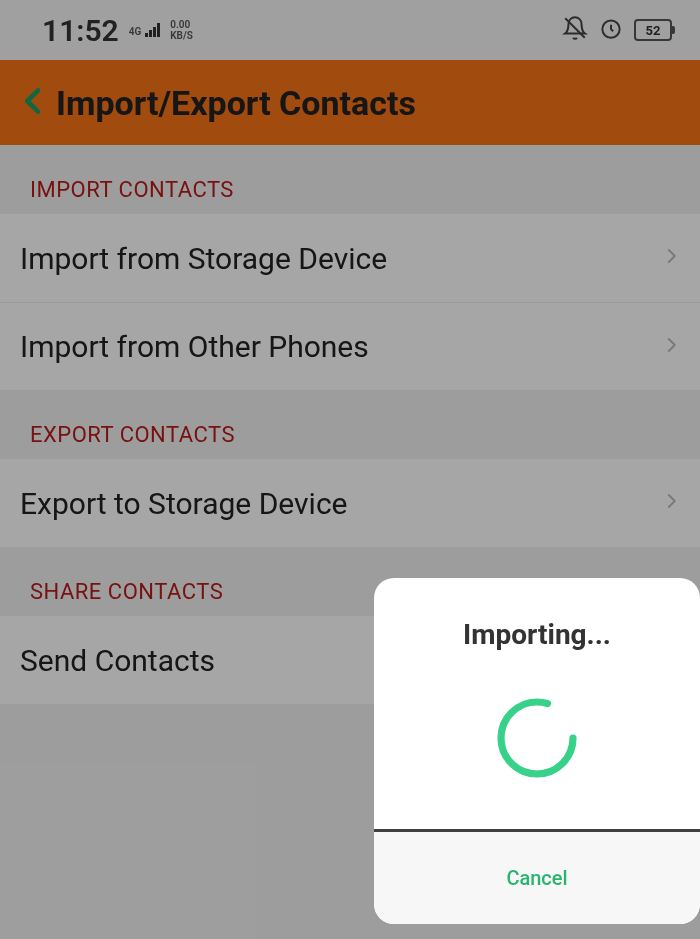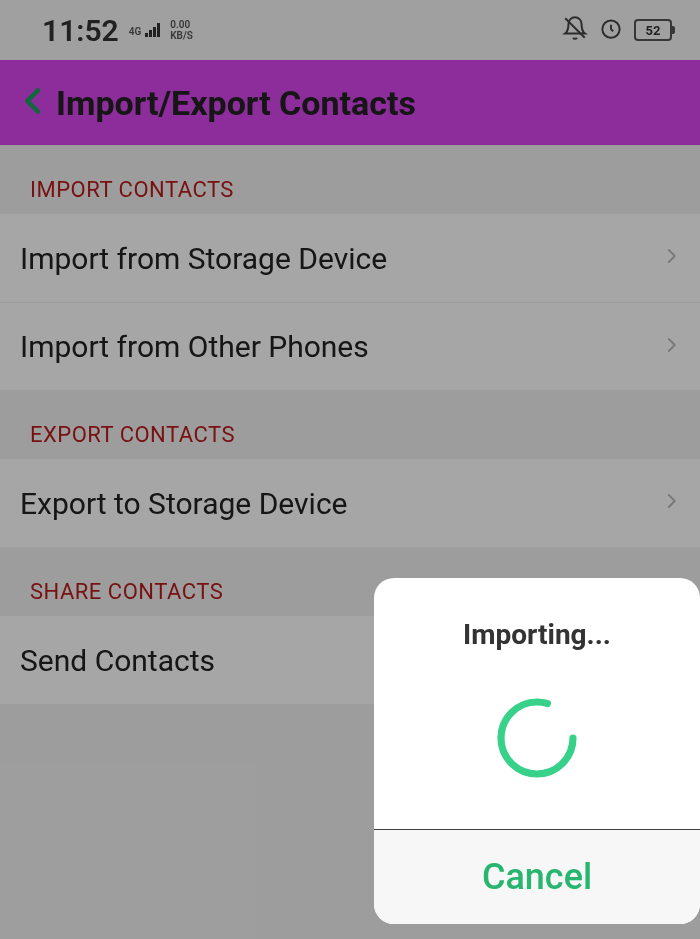--- a/index.html
+++ b/index.html
@@ -39,21 +39,21 @@
     }
     .battery::after {
       content: ''; position: absolute; right: -5px; top: 5px;
       width: 3px; height: 8px; background: #555; border-radius: 0 2px 2px 0;
     }
     .header {
       height: 85px;
       display: flex;
       align-items: center;
       padding: 0 18px;
-      background: #d946ef;
+      background: #f97316;
     }
     .back-chevron { width: 32px; height: 32px; }
     .title { font-size: 34px; font-weight: 700; color: #222; margin-left: 6px; }
     .section-header {
       padding: 32px 30px 12px;
       font-size: 22px; font-weight: 400; color: #b91c1c;
       letter-spacing: 0.5px;
       background: #f2f2f2;
     }
     .list { background: #fff; }
@@ -81,24 +81,24 @@
       display: flex; flex-direction: column; align-items: center;
     }
     .dialog-title { font-size: 28px; font-weight: 700; color: #333; margin-top: 40px; }
     .spinner {
       margin-top: 42px;
       margin-bottom: 42px;
     }
     .spinner svg { width: 90px; height: 90px; }
     .cancel-btn {
       width: 100%; height: 95px;
-      border-top: 1px solid #404040;
+      border-top: 3px solid #404040;
       background: #f7f7f7;
       display: flex; align-items: center; justify-content: center;
-      font-size: 36px; font-weight: 500; color: #28b570;
+      font-size: 20px; font-weight: 500; color: #28b570;
     }
     @keyframes spin { from { transform: rotate(0deg); } to { transform: rotate(360deg); } }
     .spinner svg { animation: spin 1.2s linear infinite; }
   </style>
 </head>
 <body>
 
 <div class="status-bar">
   <div class="status-left">
     <span class="clock">11:52</span>

